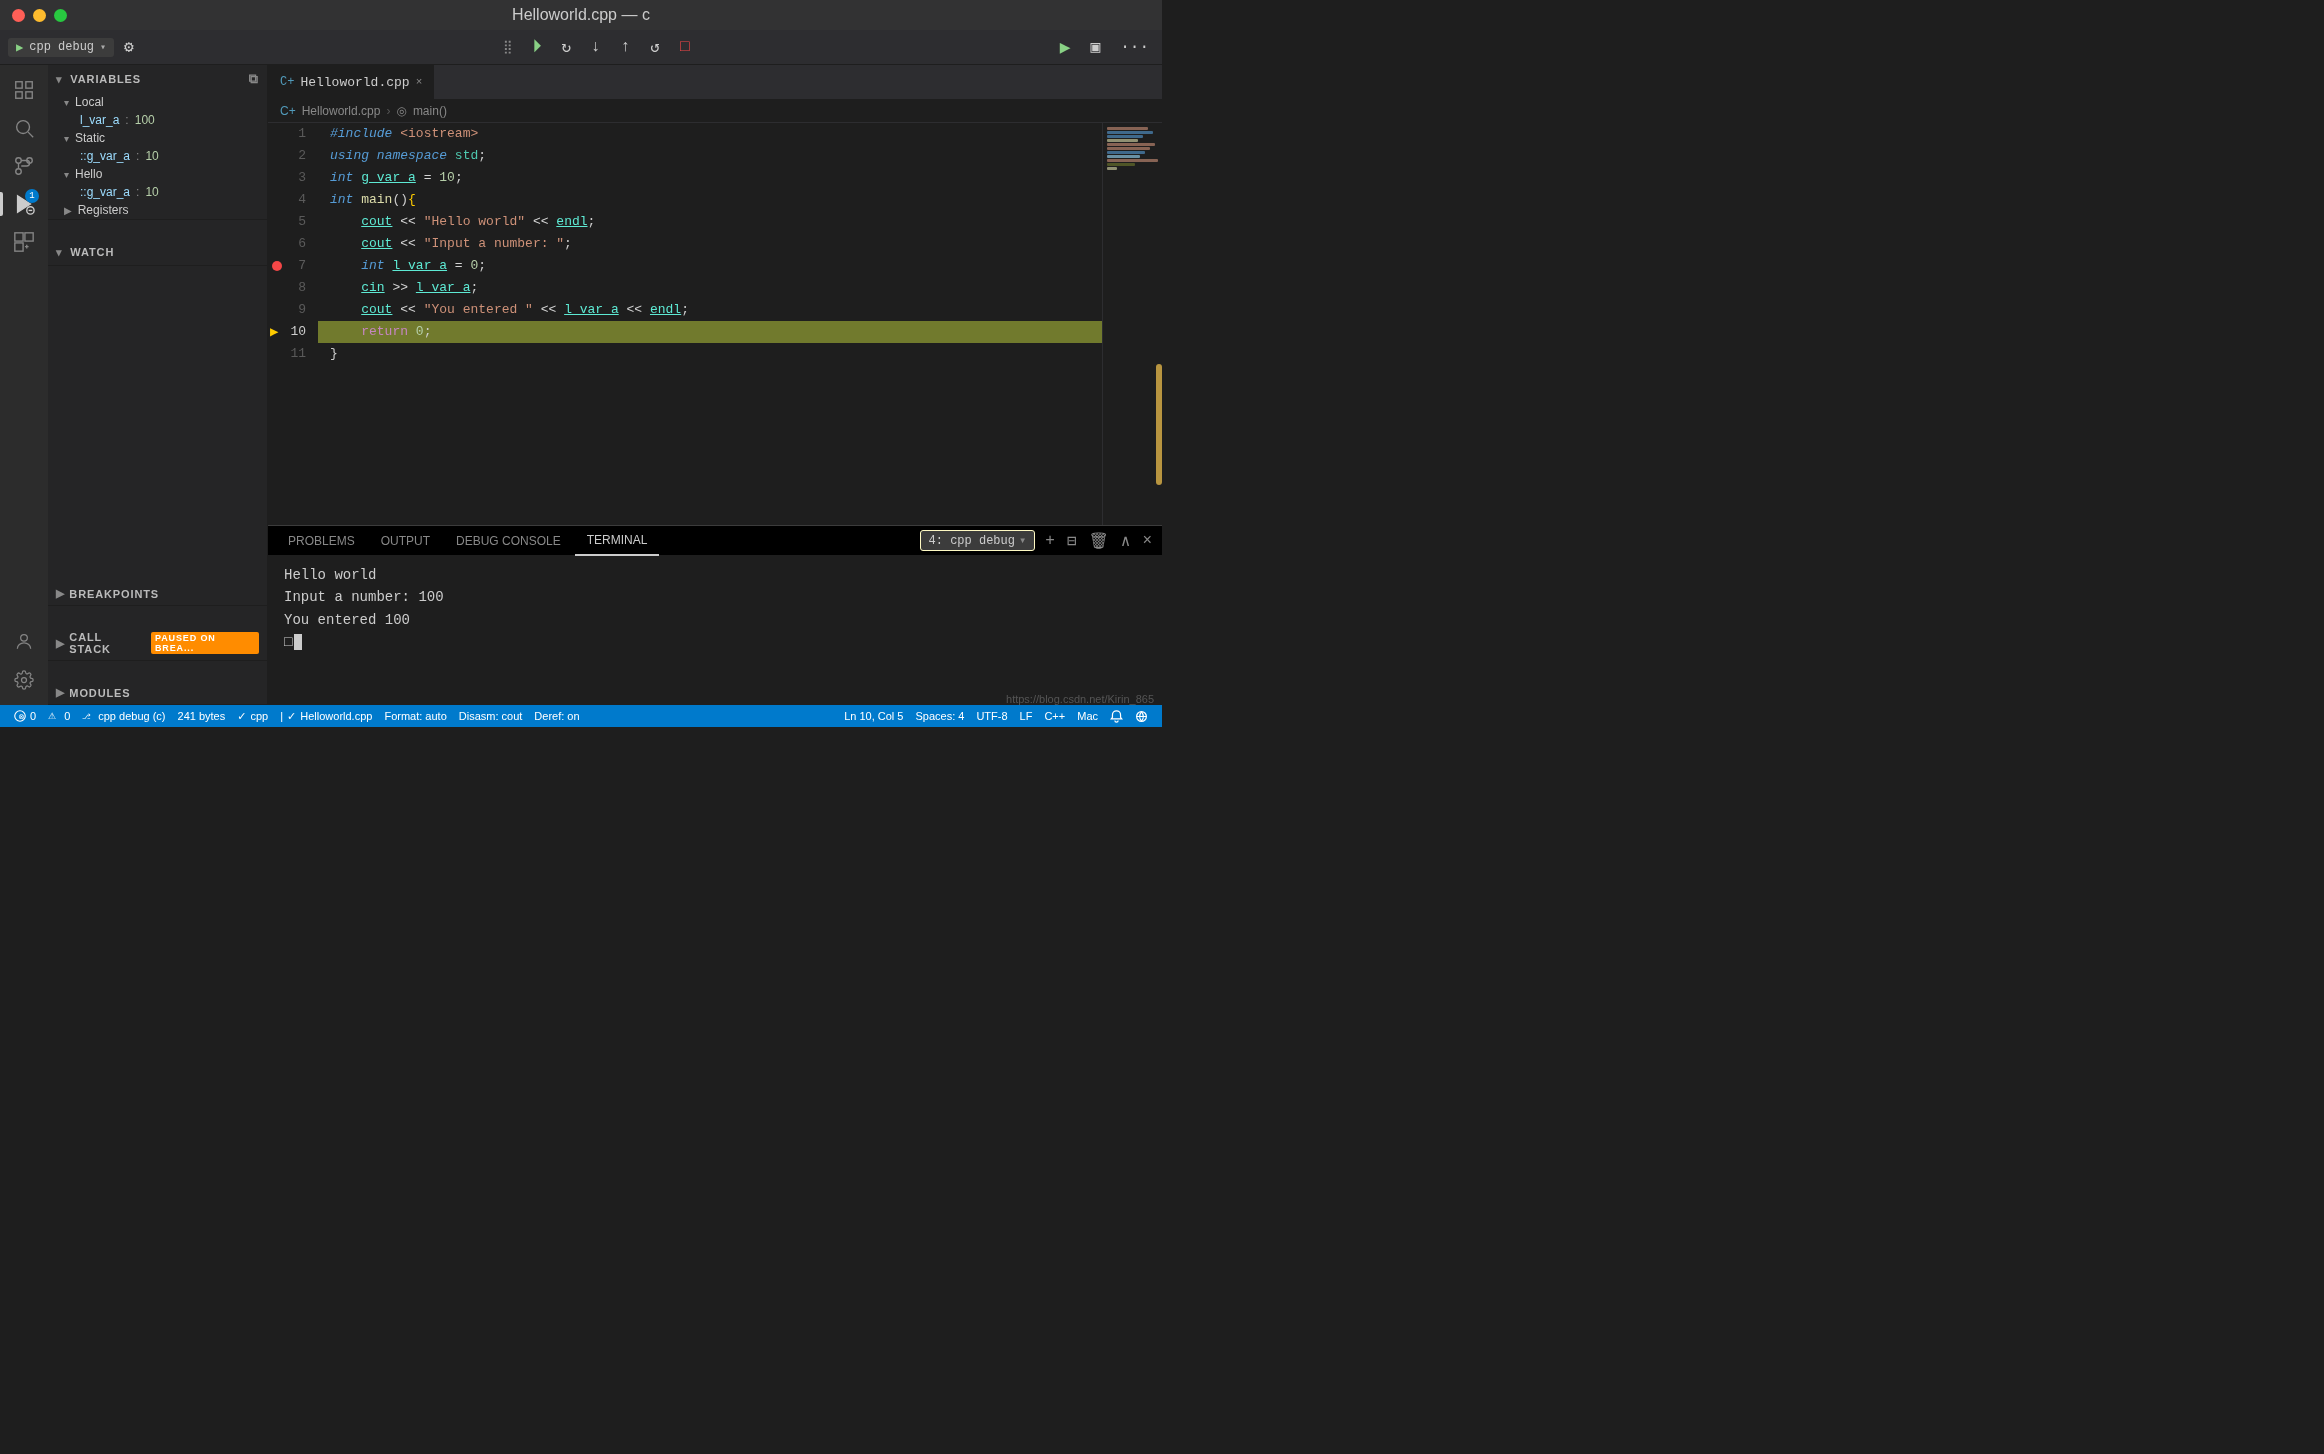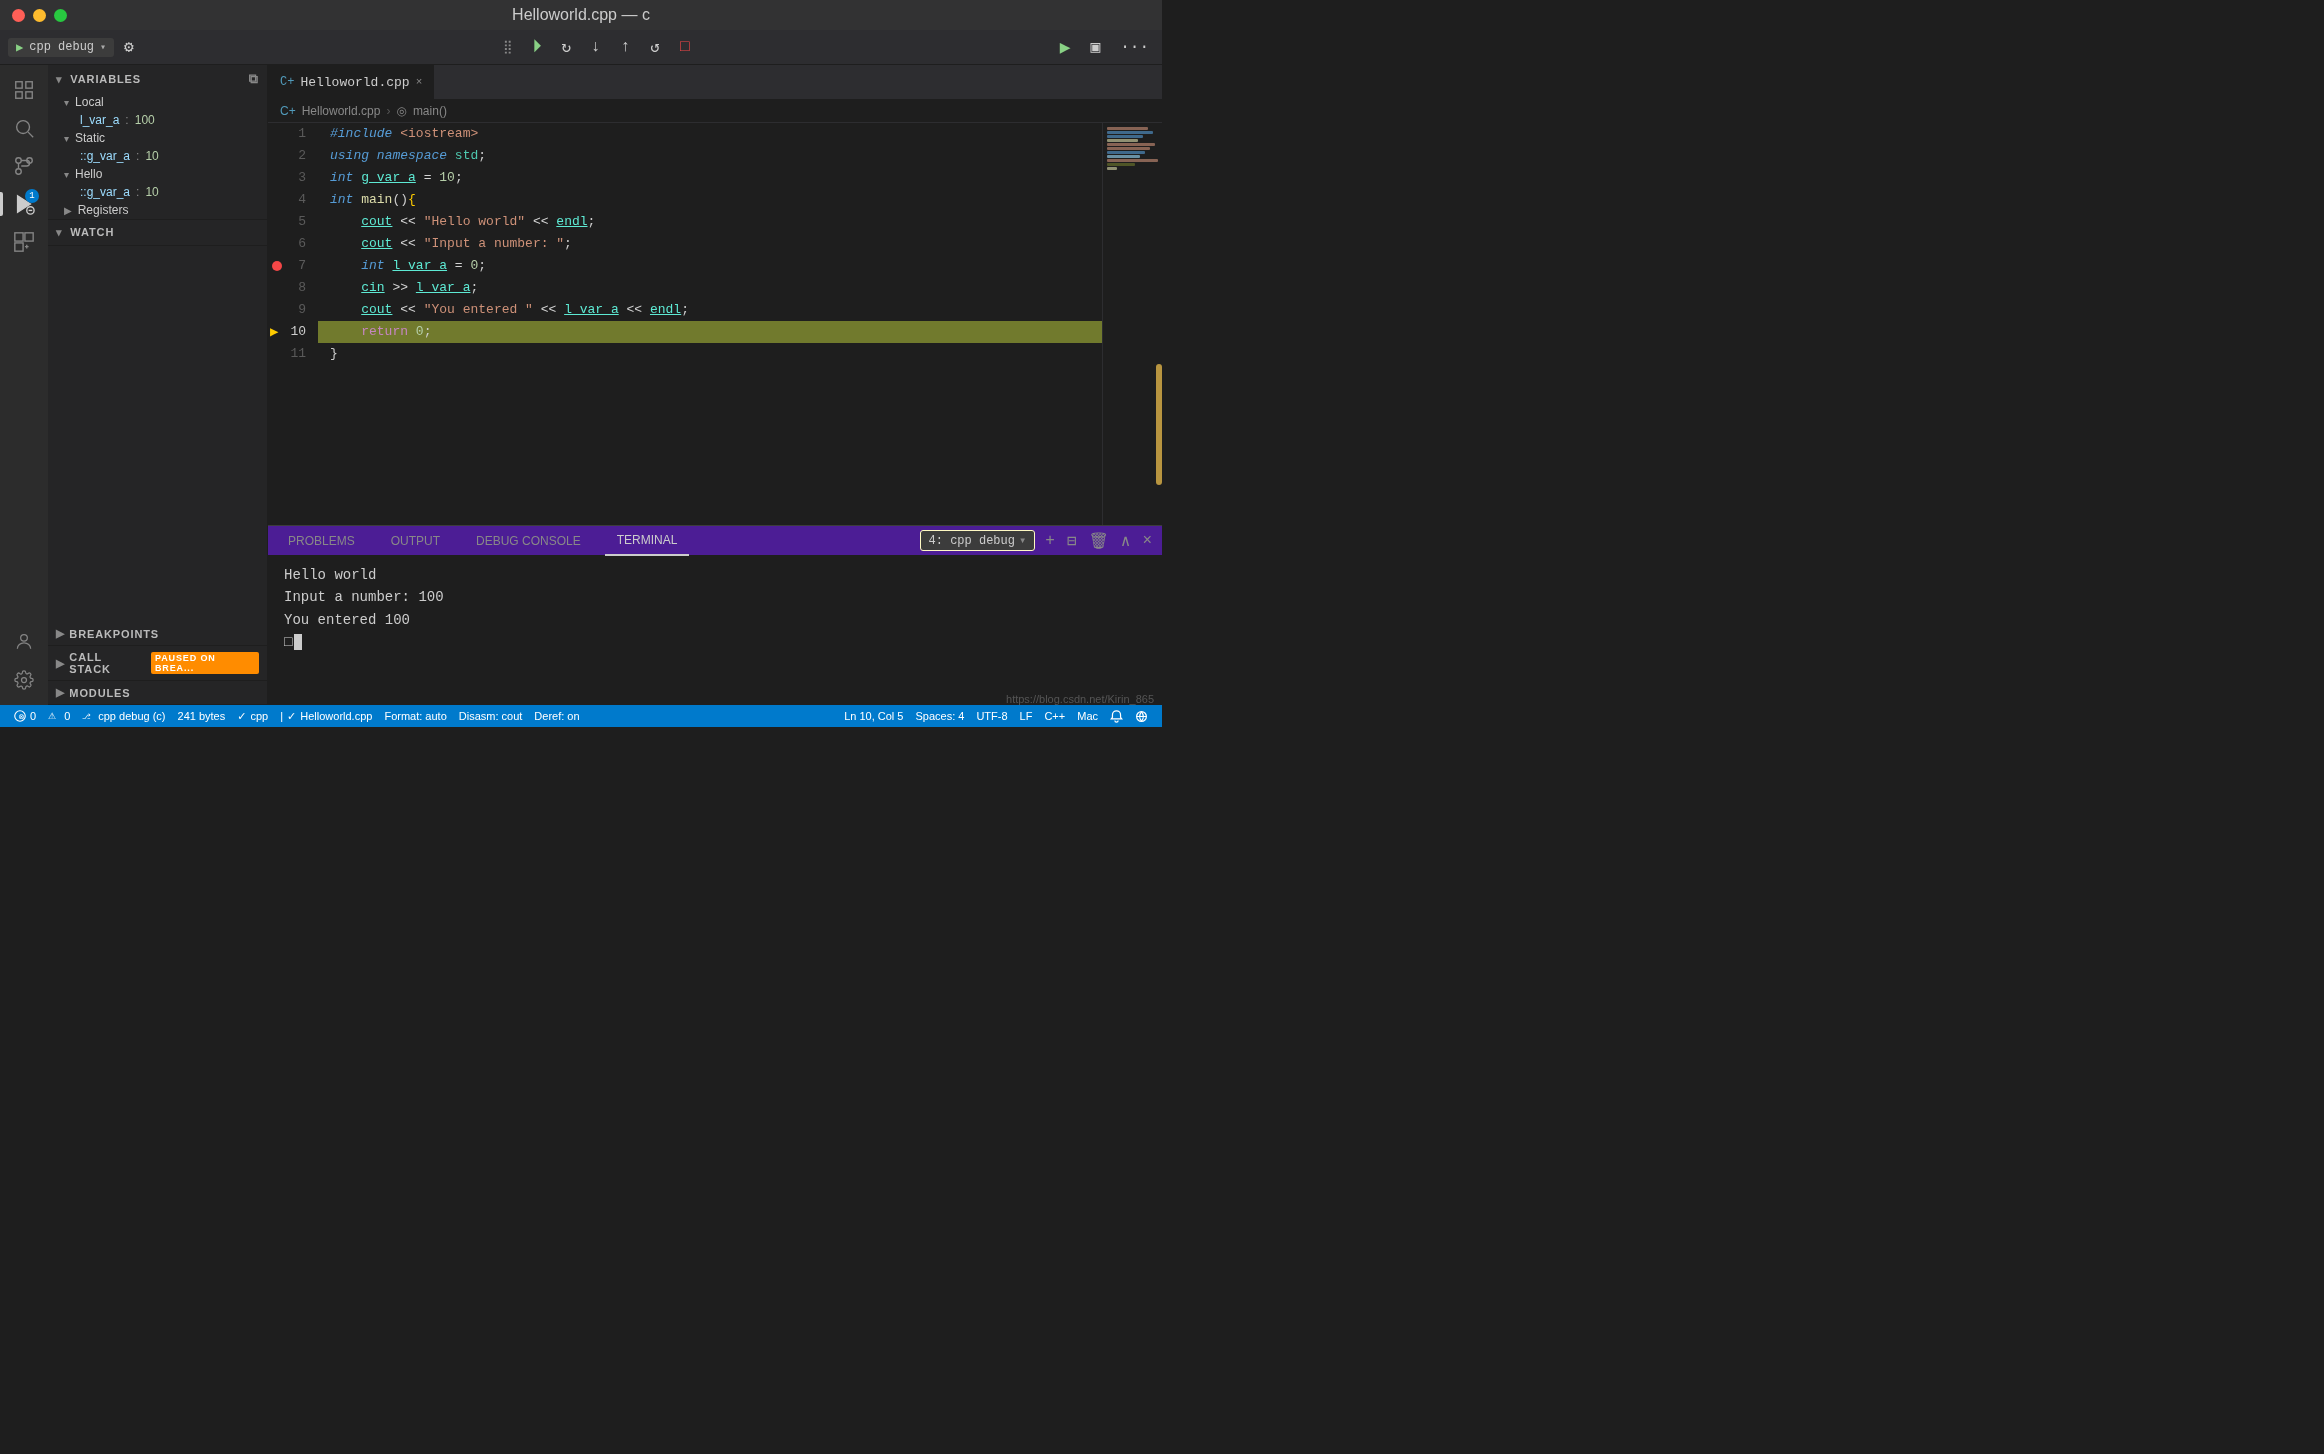--- a/index.html
+++ b/index.html
@@ -158,20 +158,21 @@
       align-items: center;
     }
     
     .sidebar {
       width: 220px;
       background: #252526;
       display: flex;
       flex-direction: column;
       border-right: 1px solid #1e1e1e;
       overflow-y: auto;
+      gap: 20px;
     }
     .sidebar-section {
       border-bottom: 1px solid #1e1e1e;
     }
     .sidebar-header {
       display: flex;
       align-items: center;
       justify-content: space-between;
       padding: 6px 8px;
       cursor: pointer;
@@ -316,26 +317,26 @@
     }
     
     .bottom-panel {
       height: 180px;
       background: #1e1e1e;
       border-top: 1px solid #3c3c3c;
       display: flex;
       flex-direction: column;
     }
     .panel-tabs {
-      background: #4c1d95;
+      background: #000000;
       height: 30px;
       display: flex;
       align-items: center;
       padding: 8px 8px;
-      gap: 12px;
+      gap: 2px;
       border-bottom: 1px solid #1e1e1e;
     }
     .panel-tab {
       padding: 0 12px;
       height: 30px;
       display: flex;
       align-items: center;
       color: #888;
       font-size: 12px;
       cursor: pointer;

